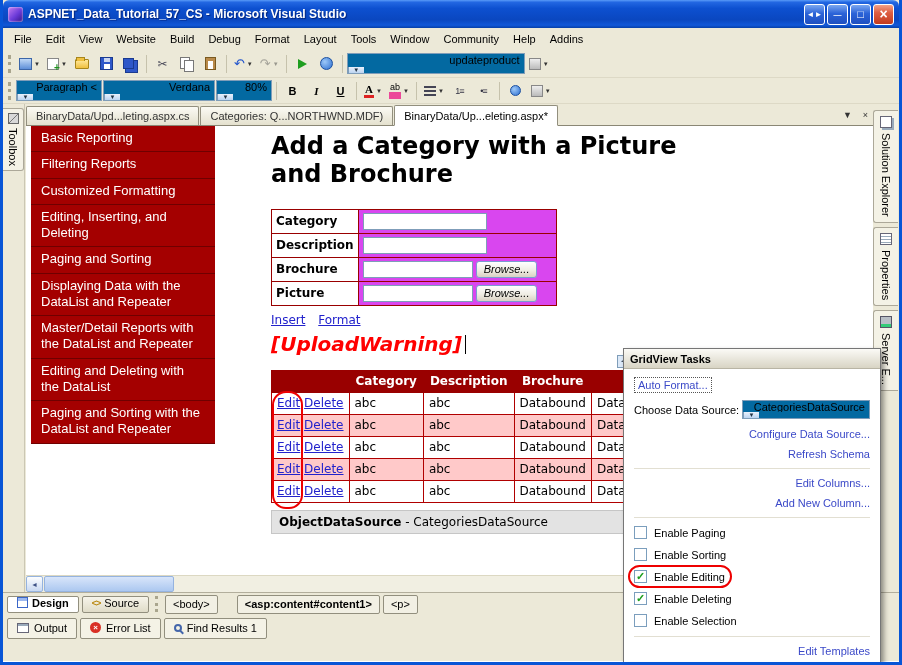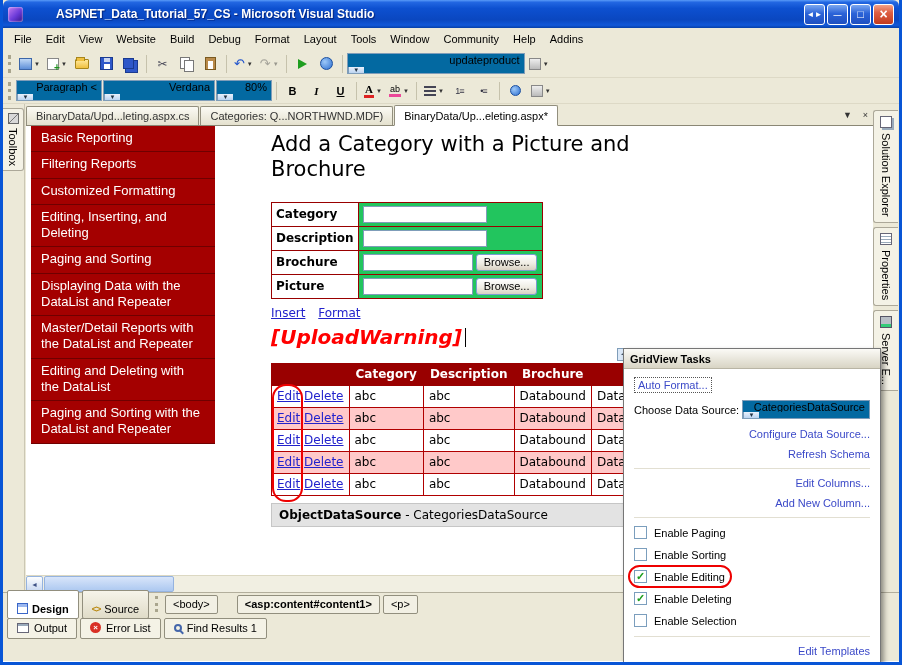--- a/index.html
+++ b/index.html
@@ -9,21 +9,21 @@
     background:#ECE9D8; color:#000;
     border:3px solid #0855D6; border-top:none;
     font-family:"Liberation Sans", sans-serif; font-size:11px;
   }
   
   .titlebar{
     position:absolute; left:0; right:0; top:0; height:28px;
     background:linear-gradient(180deg,#5A9BF8 0%,#2267E2 8%,#0D50D0 30%,#0A47C0 70%,#1158D8 90%,#0640A8 100%);
     border-radius:6px 6px 0 0;
     display:flex; align-items:center; padding:0 5px;
-    color:#fff; font-weight:bold; font-size:12px; text-shadow:1px 1px 1px #00227A;gap:28px;
+    color:#fff; font-weight:bold; font-size:12px; text-shadow:1px 1px 1px #00227A;
   }
   .app-icon{ width:15px; height:15px; margin-right:5px; border-radius:3px;
     background:linear-gradient(135deg,#C77DF2 0%,#6A3AD8 55%,#351285 100%);
     box-shadow:inset 0 0 2px #fff; flex:0 0 auto;}
   .title-text{ flex:1; white-space:nowrap; overflow:hidden; }
   .win-btns{ display:flex; gap:2px; }
   .wbtn{ width:21px; height:21px; border:1px solid #fff; border-radius:3px;
     display:flex; align-items:center; justify-content:center;
     font-size:8px; color:#fff; text-shadow:none;
     background:linear-gradient(180deg,#7AA7F0,#2B63D8 45%,#1E4FC0); }
@@ -65,21 +65,21 @@
     background:radial-gradient(circle at 35% 35%, #9CC8F8, #2E6FD0); }
   .i-generic{ width:12px; height:12px; background:linear-gradient(180deg,#EEE,#BBB); border:1px solid #888; }
   .combo{ display:flex; align-items:flex-end; height:21px; background:#0369a1; border:1px solid #7F9DB9;flex-direction:column; }
   .combo .val{ flex:1; padding:0 4px; white-space:nowrap; overflow:hidden; text-align:left; }
   .combo .arrow{ width:16px; align-self:stretch; border-left:1px solid #7F9DB9;
     background:linear-gradient(180deg,#EAF1FC,#BBD4F1); display:flex; align-items:center; justify-content:center;
     font-size:6px; color:#234; }
   .fmt-b{ font-weight:bold; } .fmt-i{ font-style:italic; font-family:"Liberation Serif",serif; font-weight:bold;}
   .fmt-u{ text-decoration:underline; font-weight:bold;}
   .i-fontcolor{ font-weight:bold; font-family:"Liberation Serif",serif; border-bottom:3px solid #D22; line-height:1; padding:0 1px;}
-  .i-highlight{ font-size:9px; border-bottom:3px solid #ec4899; line-height:1.2; padding:0 1px;}
+  .i-highlight{ font-size:9px; border-bottom:7px solid #ec4899; line-height:1.2; padding:0 1px;}
   .i-align{ width:12px; height:10px; background:repeating-linear-gradient(180deg,#445 0 2px,transparent 2px 4px); }
   .i-list{ font-size:9px; letter-spacing:-1px; color:#334; }
   
   .tabstrip{ position:absolute; left:23px; right:26px; top:104px; height:22px;
     display:flex; align-items:flex-end; border-bottom:1px solid #8A8775; }
   .tab{ height:19px; display:flex; align-items:center; padding:0 9px; margin-right:1px;
     border:1px solid #928F7E; border-bottom:none; border-radius:2px 2px 0 0;
     background:linear-gradient(180deg,#FBFAF4,#E4E1CE); color:#333; white-space:nowrap; }
   .tab.active{ height:21px; background:#fff; color:#000; position:relative; z-index:2; border-bottom:1px solid #fff; margin-bottom:-1px; }
   .ts-btns{ margin-left:auto; display:flex; gap:3px; padding-bottom:3px; }
@@ -98,25 +98,25 @@
   .i-solexp{ width:12px; height:12px; background:#fff; border:1px solid #667; box-shadow:2px 2px 0 #9AB; }
   .i-props{ width:12px; height:12px; background:repeating-linear-gradient(180deg,#fff 0 2px,#9AB 2px 3px); border:1px solid #667; }
   .i-server{ width:12px; height:12px; background:#B8BEC6; border:1px solid #556; box-shadow:inset 0 -3px 0 #3C7; }
   
   .design-area{ position:absolute; left:23px; right:26px; top:126px; height:466px; background:#fff; overflow:hidden; }
   .page-nav{ position:absolute; left:5px; top:0; width:184px; }
   .nav-item{ padding:4px 10px 5px 10px; color:#fff; font-size:13px; line-height:1.25;
     border-bottom:1px solid #6F0000; background:#A40000; }
   .page-content{ position:absolute; left:189px; top:0; right:0; bottom:17px; padding:6px 0 0 56px;
     font-family:"DejaVu Sans", sans-serif; }
-  .page-heading{ font-size:21px; line-height:1.18; font-weight:normal; width:440px; }
+  .page-heading{ font-size:24px; line-height:1.18; font-weight:bold; width:440px; }
   .form-table{ border-collapse:collapse; margin-top:20px; font-size:12px; }
   .form-table td{ border:1px solid #990000; height:24px; padding:1px 4px; vertical-align:middle; }
   .ft-label{ background:#fff; font-weight:bold; width:82px; }
-  .ft-value{ background:#22c55e; width:184px; white-space:nowrap; }
+  .ft-value{ background:#d946ef; width:198px; white-space:nowrap;font-style:italic; }
   .txt{ display:inline-block; width:124px; height:17px; background:#fff; border:1px solid #7F9DB9; vertical-align:middle; }
   .txt.short{ width:110px; }
   .browse-btn{ display:inline-block; margin-left:3px; padding:1px 7px 2px; font-size:11px;
     border:1px solid #7B9BD2; border-radius:3px; background:linear-gradient(180deg,#FFFFFF,#EFEDE4 55%,#D9D1C2); vertical-align:middle;
     font-family:"Liberation Sans",sans-serif; }
   .action-links{ margin-top:7px; font-size:12px; }
   .plink{ color:#2222CC; text-decoration:underline; margin-right:9px; cursor:pointer; }
   .upload-warning{ margin-top:5px; font-size:20px; font-weight:bold; font-style:italic; color:#FF0000; }
   .caret{ display:inline-block; width:1px; height:19px; background:#000; margin-left:3px; vertical-align:-3px; }
   .grid-wrap{ position:relative; margin-top:14px; width:386px; }
@@ -136,21 +136,21 @@
     border-top:1px solid #DCD8C2; display:flex; align-items:center; padding:0; }
   .sb-btn{ width:17px; height:16px; background:linear-gradient(180deg,#FDFEFF,#C9D9F2);
     border:1px solid #95B3DF; border-radius:2px; display:flex; align-items:center; justify-content:center;
     color:#3D5185; font-size:7px; flex:0 0 auto; }
   .sb-thumb{ width:130px; height:16px; margin-left:1px; border:1px solid #95B3DF; border-radius:2px;
     background:linear-gradient(180deg,#D8E5FA,#ACC8F0); }
   .sb-right{ margin-left:auto; }
   
   .view-bar{ position:absolute; left:0; right:0; top:592px; height:23px; display:flex; align-items:center;
     gap:3px; padding:0 4px; border-top:1px solid #B2AE9C; }
-  .view-btn{ display:flex; align-items:center; gap:4px; padding:12px 9px 3px;
+  .view-btn{ display:flex; align-items:center; gap:4px; padding:0 9px 3px;
     border:1px solid #928F7E; border-radius:2px; background:linear-gradient(180deg,#F6F4EA,#E0DCC8); }
   .view-btn.active{ background:#fff; font-weight:bold; }
   .i-design{ width:11px; height:11px; border:1px solid #3A66C8; background:#fff; box-shadow:inset 0 3px 0 #9CB8F0; }
   .i-source{ color:#B8860B; font-weight:bold; font-size:9px; letter-spacing:-1px; }
   .tag-btn{ padding:2px 7px 3px; border:1px solid #928F7E; border-radius:2px; background:#F2F0E4; white-space:nowrap; }
   .tag-btn.current{ font-weight:bold;margin-left:16px; }
   .vb-grip{ width:4px; height:16px; border-left:3px dotted #A9A58D; margin:0 3px; }
   .panel-bar{ position:absolute; left:0; right:0; top:615px; height:26px; display:flex; align-items:center;
     gap:3px; padding:0 4px; }
   .panel-tab{ display:flex; align-items:center; gap:5px; padding:3px 9px 4px;

